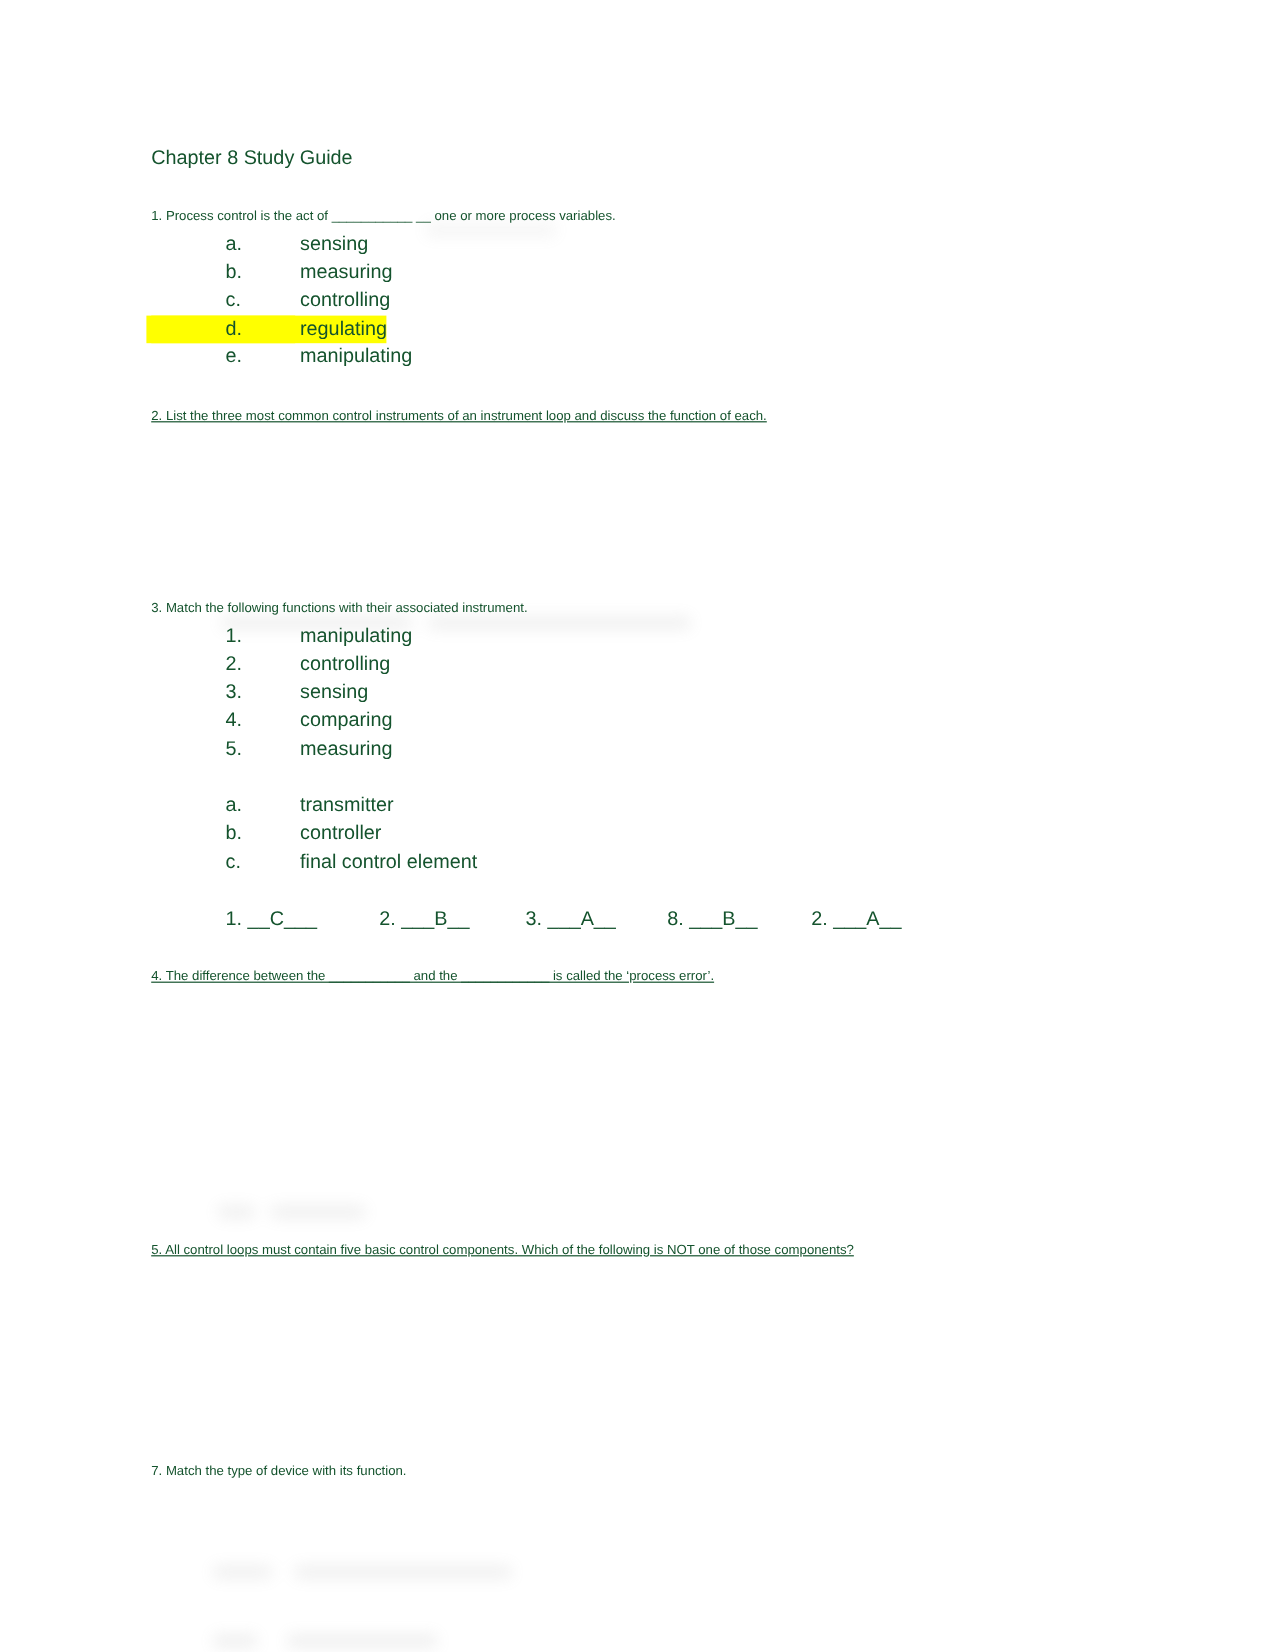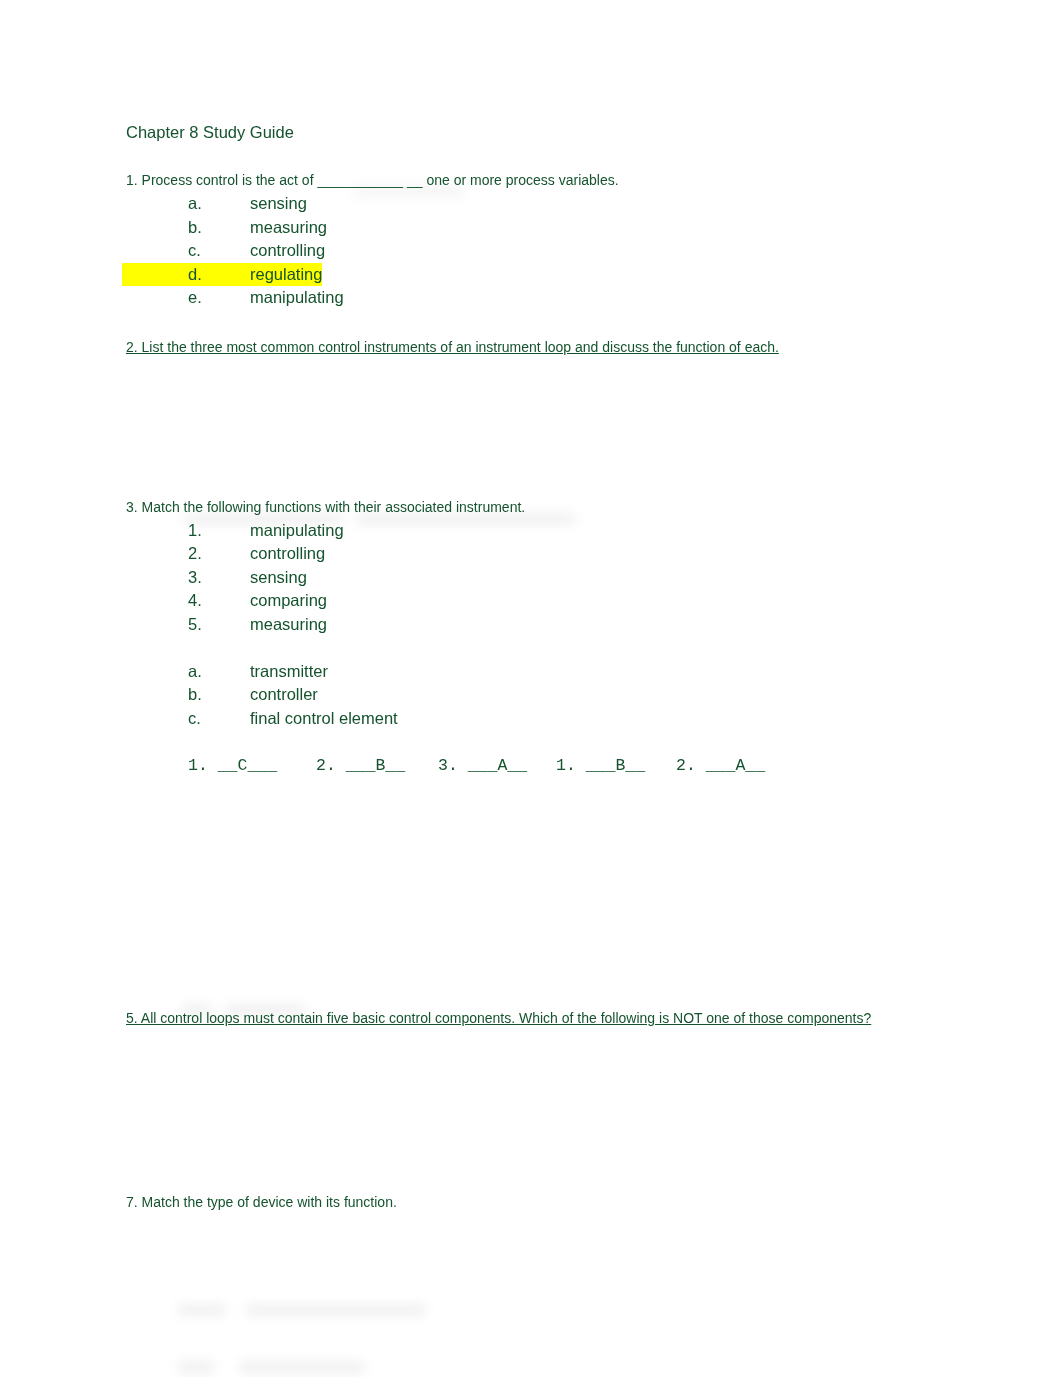--- a/index.html
+++ b/index.html
@@ -29,21 +29,21 @@
   .title {
     font-size: 16.5px;
     line-height: 22px;
     margin: 0 0 0 0;
     white-space: pre;
   }
   .spacer-line {
     height: 25px;
   }
   .q {
-    font-size: 14px;
+    font-size: 11px;
     line-height: 24px;
     margin: 0;
   }
   .q-wide {
     width: 800px;
     text-decoration: underline;
   }
 
   
   .opts {
@@ -76,21 +76,20 @@
     box-shadow: -4px 0 0 #ffff00;
   }
 
   
   .answer-row {
     display: flex;
     font-size: 16.5px;
     line-height: 24px;
     padding-left: 62px;
     white-space: pre;
-    font-family: Liberation Mono, monospace;
   }
   .answer-row .ans {
     flex: 0 0 auto;
   }
   .answer-row .ans.a1 { width: 128px; }
   .answer-row .ans.a2 { width: 122px; }
   .answer-row .ans.a3 { width: 118px; }
   .answer-row .ans.a4 { width: 120px; }
   .answer-row .ans.a5 { width: 100px; }
 
@@ -218,26 +217,27 @@
         <span class="label">final control element</span>
       </li>
     </ul>
 
     <div style="height:23.5px;"></div>
 
     <div class="answer-row">
       <span class="ans a1">1. __C___</span>
       <span class="ans a2">2. ___B__</span>
       <span class="ans a3">3. ___A__</span>
-      <span class="ans a4">1. ___B__</span>
+      <span class="ans a4">8. ___B__</span>
       <span class="ans a5">2. ___A__</span>
     </div>
 
     <div style="height:24px;"></div>
 
+    <p class="q q-wide">4. The difference between the ___________ and the ____________ is called the ‘process error’.</p>
 
     <div style="height:160px;"></div>
 
 
     <div style="height:44px;"></div>
 
     <p class="q q-wide">5.  All control loops must contain five basic control components. Which of the following is NOT one of those components?</p>
 
     <div style="height:160px;"></div>
 

